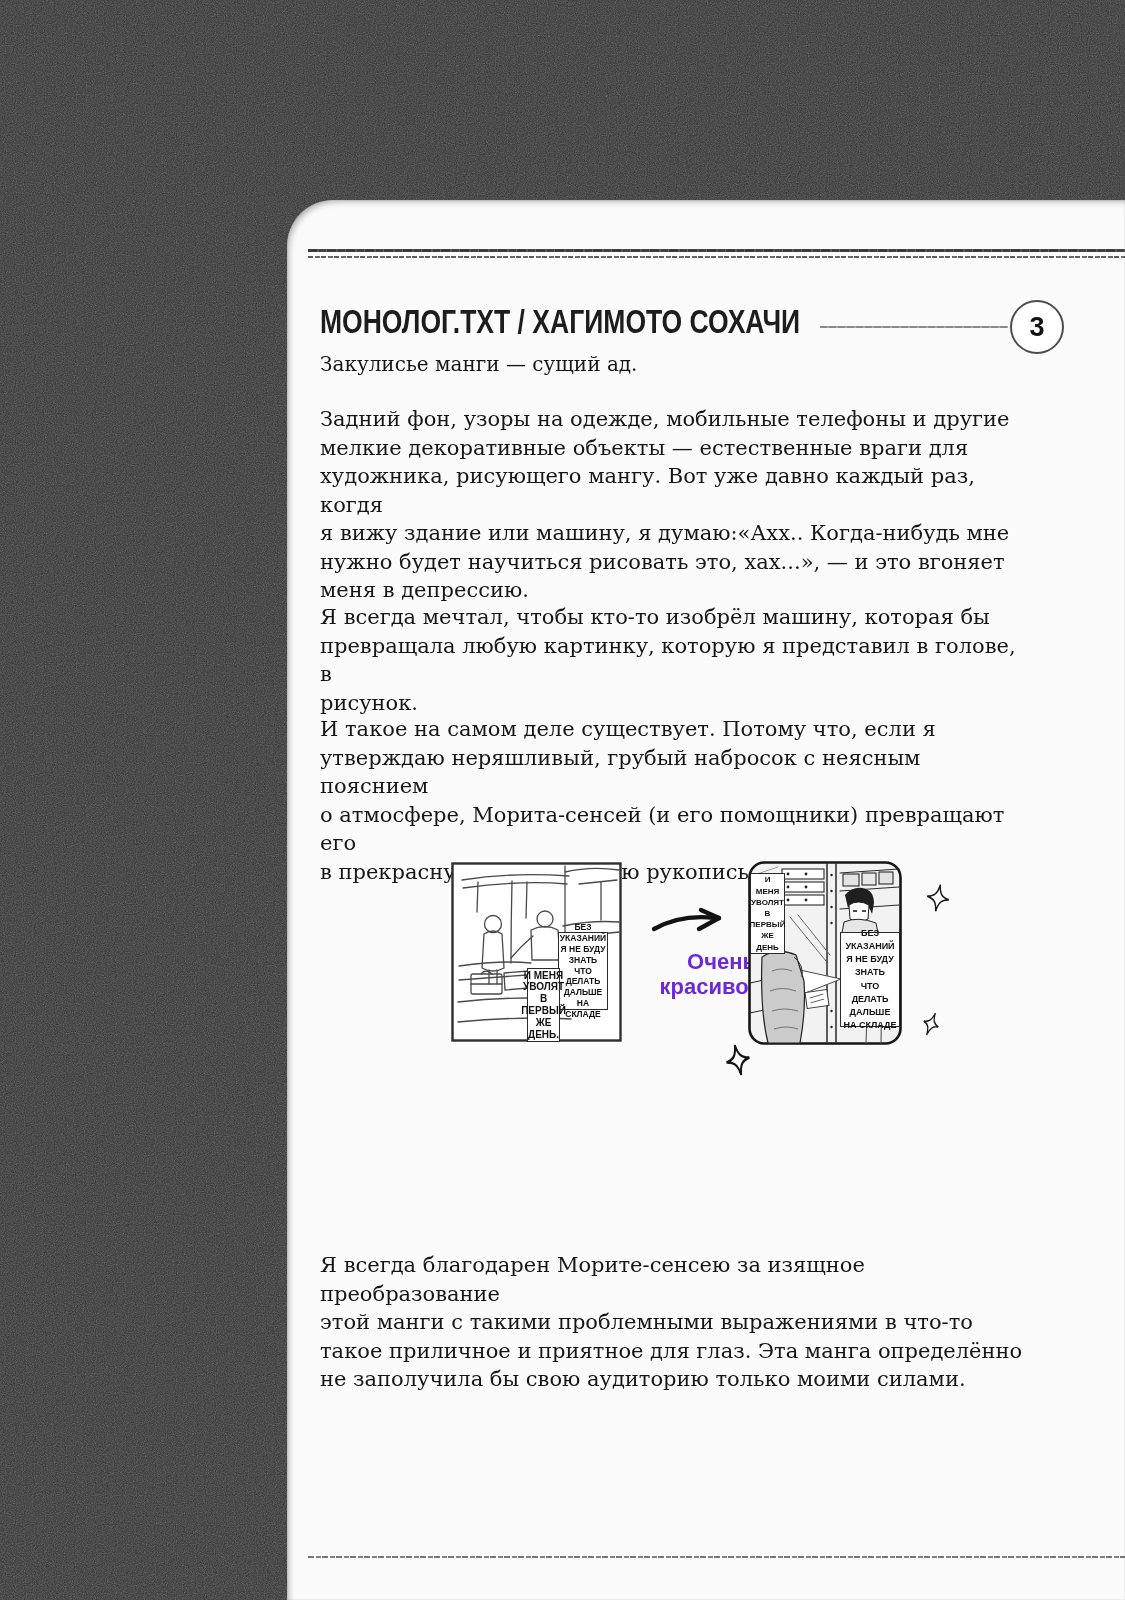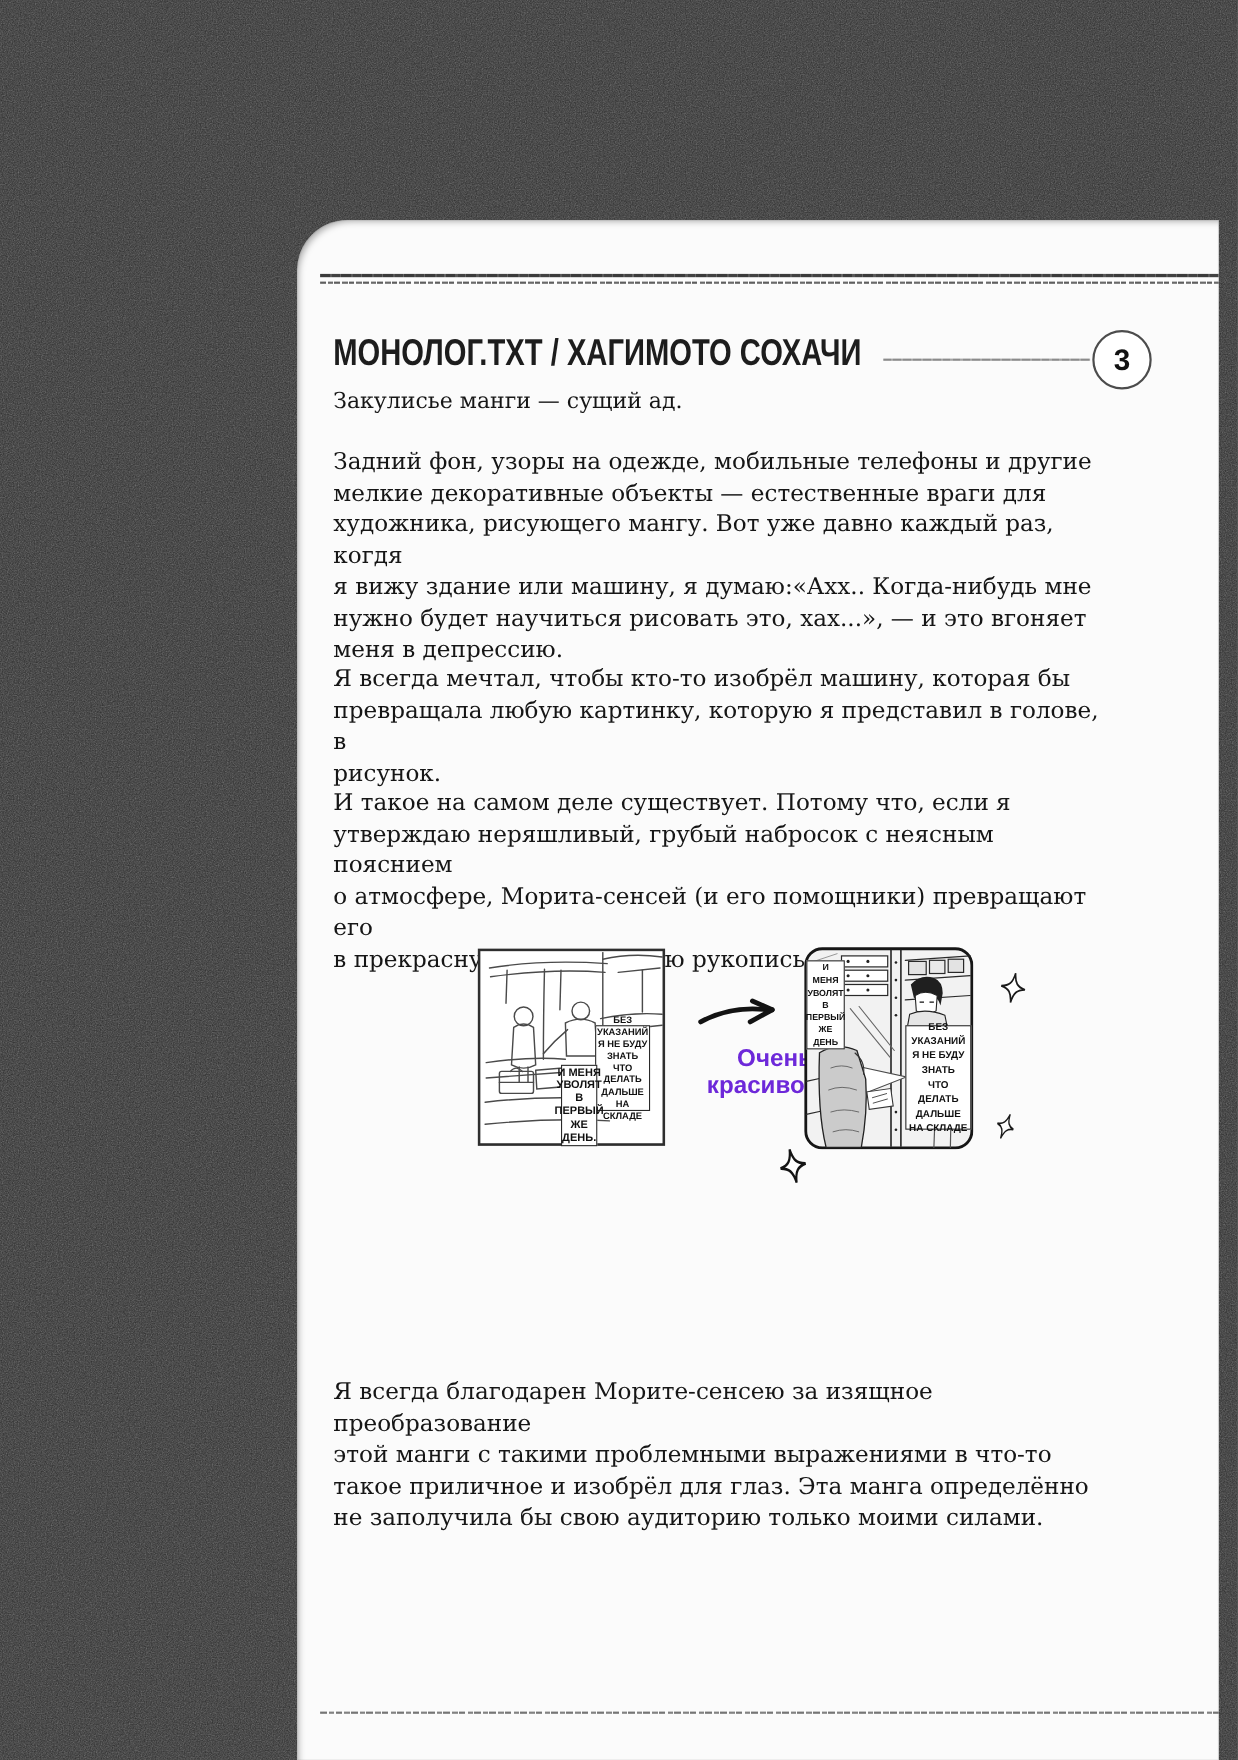--- a/index.html
+++ b/index.html
@@ -1,19 +1,19 @@
 <!DOCTYPE html>
 <html style="--paper: #fbfbfb; --ink: #161616; --bg-dark: #2e2e2e; --rule: #4a4a4a;"><head>
 <meta charset="utf-8">
 <style>
   html,body{margin:0;padding:0;background:#1f1f1f;}
   #app{position:relative;width:1125px;height:1600px;overflow:hidden;
        font-family:"DejaVu Serif",serif;}
   #bg{position:absolute;left:0;top:0;width:1125px;height:1600px;display:block;}
-  .page{position:absolute;left:270px;top:200px;width:838px;height:1400px;
+  .page{position:absolute;left:287px;top:200px;width:838px;height:1400px;
         background:var(--paper,#fbfbfb);border-top-left-radius:46px;
         box-shadow:inset 4px 4px 7px -3px rgba(0,0,0,.35), inset 0 0 0 1px rgba(0,0,0,.05);}
   .rule{position:absolute;left:21px;right:0;}
   .rule-top-1{top:49px;height:3px;
     background:repeating-linear-gradient(90deg,#3b3b3b 0 9px,#585858 9px 11px,#424242 11px 18px,#636363 18px 19px);}
   .rule-top-2{top:56px;height:2px;
     background:repeating-linear-gradient(90deg,#5e5e5e 0 5px,rgba(94,94,94,0) 5px 7px,#6a6a6a 7px 12px,rgba(94,94,94,0) 12px 13px);}
   .rule-bottom{top:1356px;height:2px;
     background:repeating-linear-gradient(90deg,#757575 0 6px,rgba(117,117,117,0) 6px 8px,#828282 8px 13px,rgba(117,117,117,0) 13px 14px);}
   .title{position:absolute;left:33px;top:102px;margin:0;
@@ -211,18 +211,18 @@
     </svg>
     <svg class="sparkle" style="left:631px;top:809px" width="26" height="30" viewBox="-14 -14 28 28">
       <path d="M0,-12 C1.2,-4 4,-1.2 12,0 C4,1.2 1.2,4 0,12 C-1.2,4 -4,1.2 -12,0 C-4,-1.2 -1.2,-4 0,-12 Z" fill="#fff" stroke="#1a1a1a" stroke-width="1.8" transform="rotate(22) scale(0.7,1.05)"></path>
     </svg>
     <svg class="sparkle" style="left:434px;top:840px" width="34" height="40" viewBox="-14 -14 28 28">
       <path d="M0,-12 C1.2,-4 4,-1.2 12,0 C4,1.2 1.2,4 0,12 C-1.2,4 -4,1.2 -12,0 C-4,-1.2 -1.2,-4 0,-12 Z" fill="#fff" stroke="#141414" stroke-width="2" transform="rotate(-12) scale(0.8,1.05)"></path>
     </svg>
 
     <p class="para p5">Я всегда благодарен Морите-сенсею за изящное преобразование
 этой манги с такими проблемными выражениями в что-то
-такое приличное и изобрёл для глаз. Эта манга определённо
+такое приличное и приятное для глаз. Эта манга определённо
 не заполучила бы свою аудиторию только моими силами.</p>
 
     <div class="rule rule-bottom"></div>
   </div>
 </div>
 
 </body></html>

